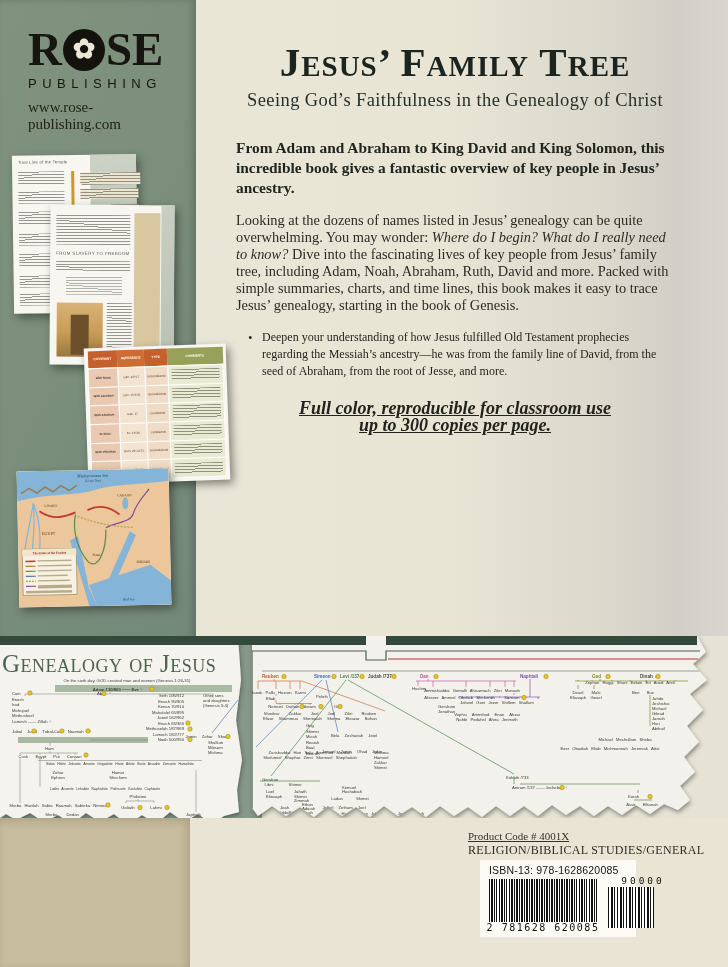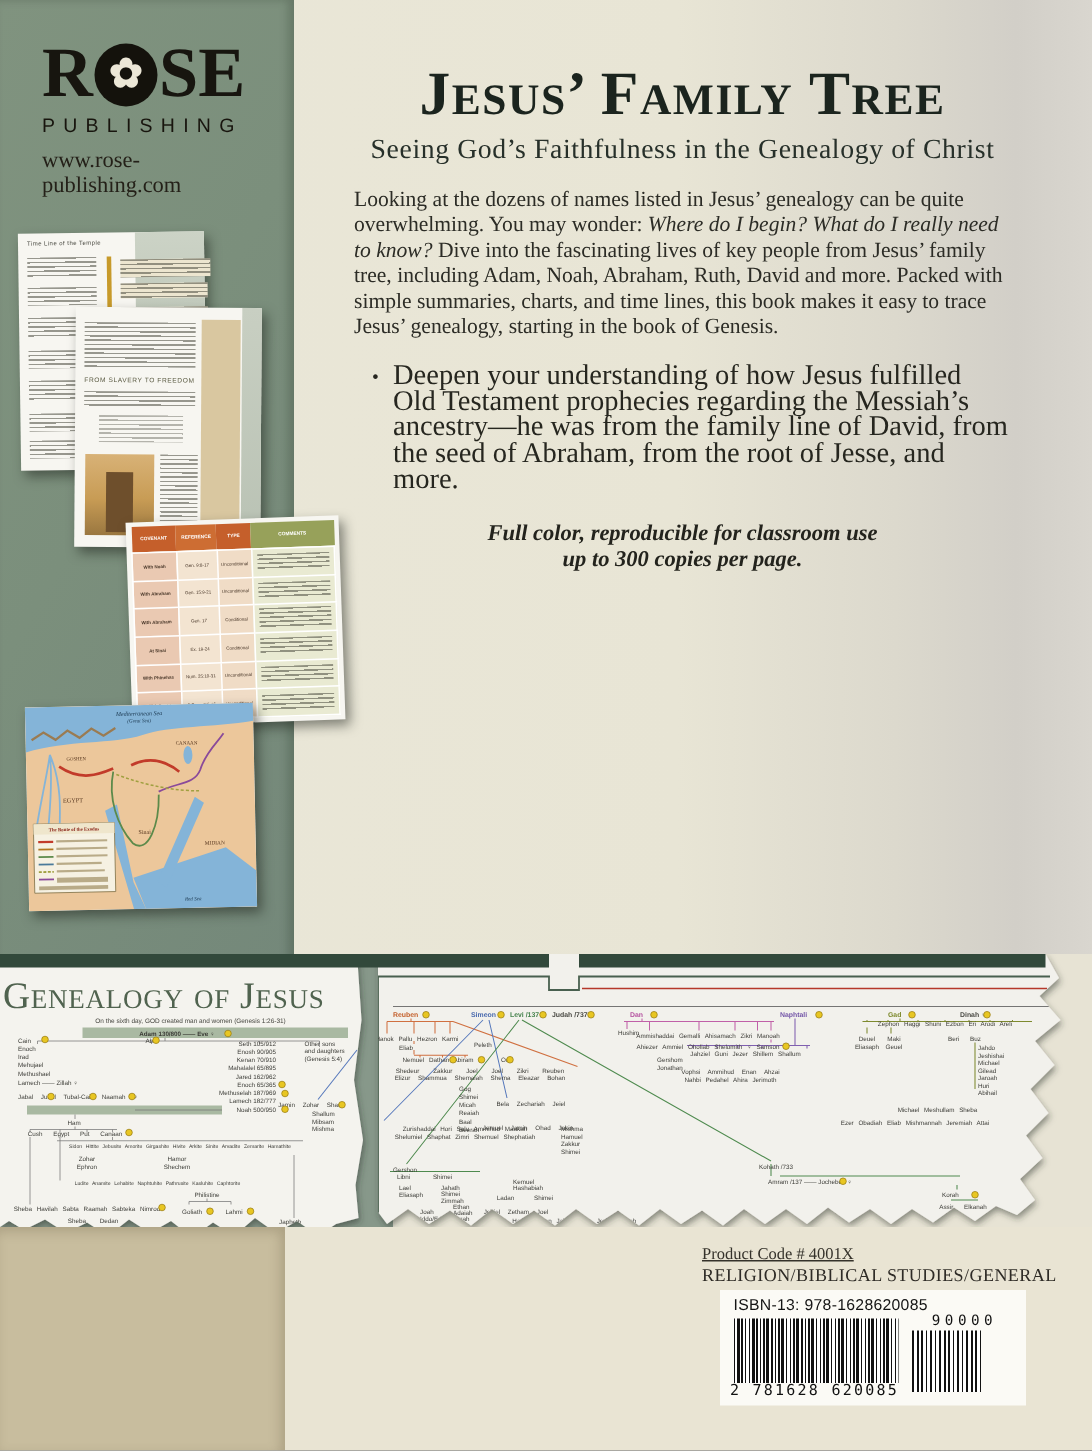--- a/index.html
+++ b/index.html
@@ -40,23 +40,23 @@
   #pg-map{left:18px;top:470px;width:152px;height:136px;transform:rotate(-1.2deg);}
   
   #main-col{position:absolute;left:236px;top:40px;width:438px;color:#26261f;}
   #book-title{margin:0;text-align:center;font-variant:small-caps;font-weight:600;
     font-size:41px;letter-spacing:1px;color:#1b241e;line-height:1.1;}
   #book-subtitle{margin:5px 0 0;text-align:center;font-size:18.5px;letter-spacing:.4px;color:#27302a;}
   #intro{margin:27px 0 0;font-size:15.4px;font-weight:bold;line-height:20px;color:#20251f;}
   #para{margin:14px 0 0;font-size:14.4px;line-height:16.9px;color:#2c2c26;}
   .it{font-style:italic;}
   #bullets{margin:15px 0 0;padding:0 0 0 26px;list-style:none;}
-  #bullets li{position:relative;margin:0 0 19px;font-size:19px;line-height:17.4px;}
+  #bullets li{position:relative;margin:0 0 19px;font-size:12px;line-height:17.4px;}
   #bullets li::before{content:"•";position:absolute;left:-14px;top:0;font-size:13px;}
-  #note{margin:2px 0 0;text-align:center;font-size:15px;font-weight:bold;font-style:italic;line-height:17.5px;color:#23231d;}
+  #note{margin:2px 0 0;text-align:center;font-size:18px;font-weight:bold;font-style:italic;line-height:17.5px;color:#23231d;text-decoration:underline;}
   
   #band-svg{position:absolute;left:0;top:636px;}
   .n{font:4.2px "Liberation Sans",sans-serif;fill:#3b3b36;}
   .n3{font-size:3.4px;}
   .nm{text-anchor:middle;}
   .ne{text-anchor:end;}
   .ws2{word-spacing:2px;}.ws4{word-spacing:4px;}.ws6{word-spacing:6px;}.ws8{word-spacing:8px;}
   .tribe{font:bold 4.6px "Liberation Sans",sans-serif;}
   .t0{fill:#c4602c;}.t1{fill:#4a6aae;}.t2{fill:#45824c;}.t3{fill:#4a4a44;}
   .t4{fill:#b553a0;}.t5{fill:#7456a8;}.t6{fill:#7e8a2e;}.t7{fill:#4a4a44;}
@@ -67,21 +67,21 @@
   #bottom-band .tan{position:absolute;left:0;top:0;width:190px;height:149px;background:#c8bd9e;
     box-shadow:inset -3px 3px 8px rgba(90,80,55,.25);}
   #rose-block{position:absolute;left:28px;top:26px;width:150px;color:#17150f;}
   #rose-letters{display:flex;align-items:center;font-size:47px;font-weight:600;line-height:1;}
   .rose-o{width:42px;height:42px;border-radius:50%;background:#14120c;color:#ece7d7;font-size:27px;
     display:flex;align-items:center;justify-content:center;margin:0 1px;}
   #rose-pub{margin-top:3px;font:500 13px "Liberation Sans",sans-serif;letter-spacing:5.5px;color:#18150e;}
   #rose-web{margin-top:8px;font-size:15px;color:#242018;}
   #product-code{position:absolute;left:468px;top:830px;font-size:11px;color:#35322b;text-decoration:underline;}
   #category{position:absolute;left:468px;top:843px;font-size:12px;letter-spacing:.3px;color:#2e2b26;}
-  #barcode-box{position:absolute;left:480px;top:860px;width:204px;height:77px;background:#fbfaf5;}
+  #barcode-box{position:absolute;left:480px;top:860px;width:156px;height:77px;background:#fbfaf5;}
   #isbn-label{position:absolute;left:9px;top:4px;font:10.5px "Liberation Sans",sans-serif;color:#141414;letter-spacing:.2px;}
   #bars-main{position:absolute;left:9px;top:19px;width:110px;height:43px;
     background:repeating-linear-gradient(90deg,#111 0 1px,#fff 1px 2px,#111 2px 4px,#fff 4px 5px,#111 5px 6px,#fff 6px 7.5px,#111 7.5px 8.5px,#fff 8.5px 10px);}
   #bars-digits{position:absolute;left:2px;top:62px;width:122px;text-align:center;
     font:10px "DejaVu Sans Mono",monospace;letter-spacing:1.5px;color:#111;}
   #supp-digits{position:absolute;left:139px;top:15px;width:48px;text-align:center;
     font:9.5px "DejaVu Sans Mono",monospace;letter-spacing:3px;color:#111;}
   #supp-bars{position:absolute;left:128px;top:27px;width:46px;height:41px;
     background:repeating-linear-gradient(90deg,#111 0 1px,#fff 1px 3px,#111 3px 4.5px,#fff 4.5px 6px,#111 6px 7px,#fff 7px 9px);}
 </style>
@@ -227,20 +227,21 @@
         <path d="M7 115 H17" stroke="#8a4a9a" stroke-width="1.2"></path>
           <rect x="19" y="114" width="34" height="3.4" fill="#b9ab88"></rect>
         <rect x="7" y="119.5" width="46" height="2.6" fill="#b9ab88"></rect>
       </g>
     </svg>
   </div>
 
   <div id="main-col">
     <h1 id="book-title">Jesus’ Family Tree</h1>
     <div id="book-subtitle">Seeing God’s Faithfulness in the Genealogy of Christ</div>
+    <p id="intro">From Adam and Abraham to King David and King Solomon, this incredible book gives a fantastic overview of key people in Jesus’ ancestry.</p>
     <p id="para"><span>Looking at the dozens of names listed in Jesus’ genealogy can be quite overwhelming. You may wonder: </span><span class="it">Where do I begin? What do I really need to know?</span><span> Dive into the fascinating lives of key people from Jesus’ family tree, including Adam, Noah, Abraham, Ruth, David and more. Packed with simple summaries, charts, and time lines, this book makes it easy to trace Jesus’ genealogy, starting in the book of Genesis.</span></p>
     <ul id="bullets">
       <li><span>Deepen your understanding of how Jesus fulfilled Old Testament prophecies regarding the Messiah’s ancestry—he was from the family line of David, from the seed of Abraham, from the root of Jesse, and more.</span></li>
     </ul>
     <div id="note">
       <div>Full color, reproducible for classroom use</div>
       <div>up to 300 copies per page.</div>
     </div>
   </div>
 

